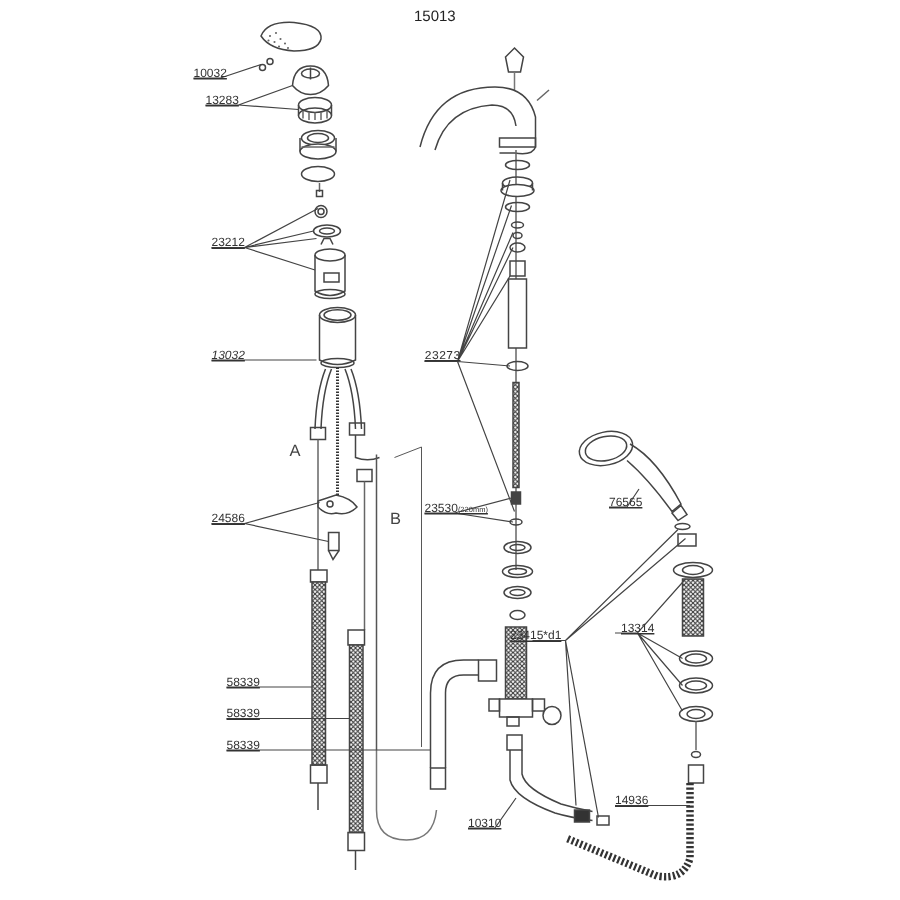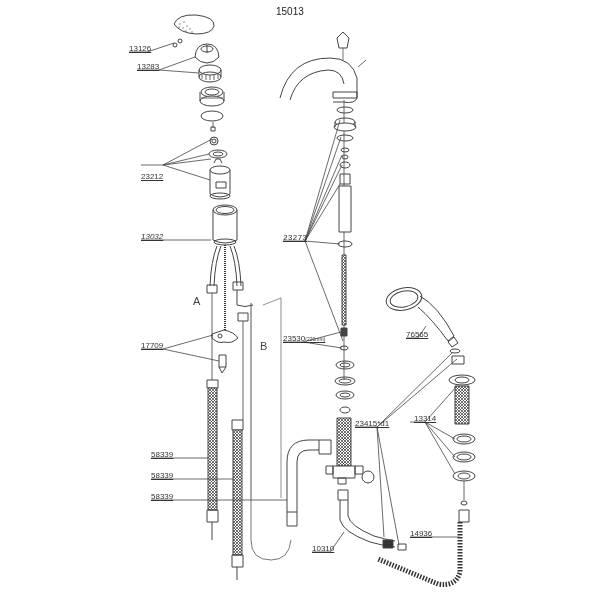--- a/index.html
+++ b/index.html
@@ -225,29 +225,29 @@
       <path d="M0,0 l3,3 M3,0 l-3,3" stroke="#333" stroke-width="0.7"></path>
     </pattern>
   </defs>
 </svg>
 
 <div class="title">15013</div>
 
 <div class="letter" style="left:193px; top:295px;">A</div>
 <div class="letter" style="left:260px; top:340px;">B</div>
 
-<div class="lbl" style="left:129px; top:44px;">13126</div>
+<div class="lbl" style="left:129px; top:44px;">10032</div>
 <div class="lbl" style="left:137px; top:62px;">13283</div>
-<div class="lbl" style="left:141px; top:172px;">23212</div>
+<div class="lbl" style="left:141px; top:157px;">23212</div>
 <div class="lbl" style="left:141px; top:232px;font-style:italic;">13032</div>
-<div class="lbl" style="left:141px; top:341px;">17709</div>
+<div class="lbl" style="left:141px; top:341px;">24586</div>
 <div class="lbl" style="left:151px; top:450px;">58339</div>
 <div class="lbl" style="left:151px; top:471px;">58339</div>
 <div class="lbl" style="left:151px; top:492px;">58339</div>
 <div class="lbl" style="left:283px; top:233px;font-family:Liberation Mono, monospace;">23273</div>
 <div class="lbl" style="left:283px; top:334px;">
   <span>23530</span><span class="small">(220mm)</span>
 </div>
 <div class="lbl" style="left:406px; top:330px;text-align:center;">76565</div>
-<div class="lbl" style="left:355px; top:419px;">23415*d1</div>
+<div class="lbl" style="left:340px; top:419px;">23415*d1</div>
 <div class="lbl" style="left:414px; top:414px;">13314</div>
 <div class="lbl" style="left:410px; top:529px;">14936</div>
 <div class="lbl" style="left:312px; top:544px;">10310</div>
 
 </body></html>

